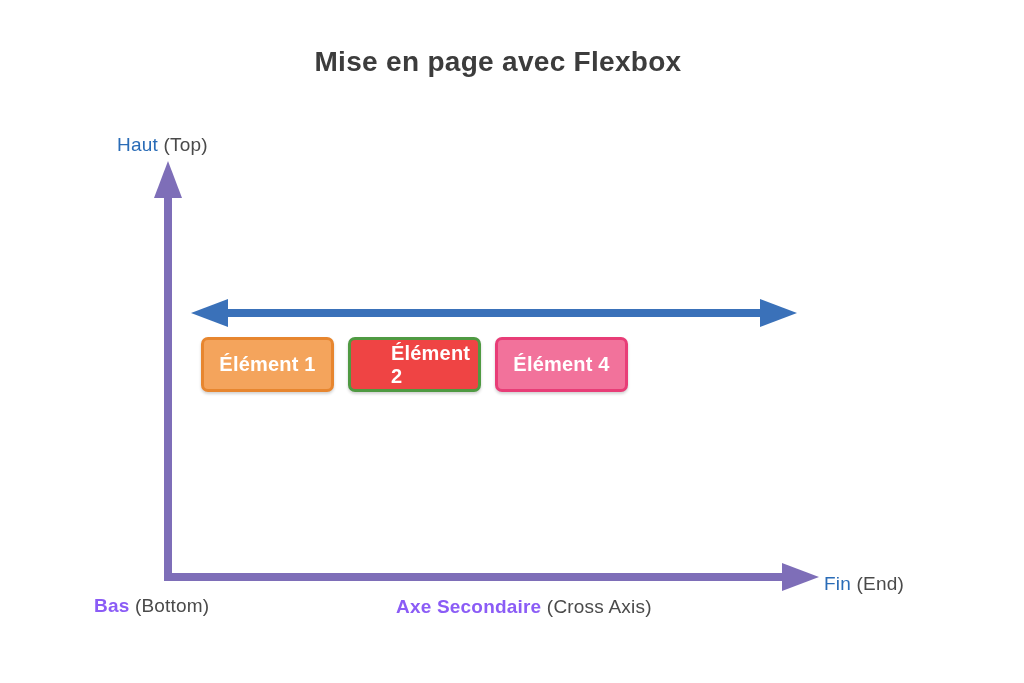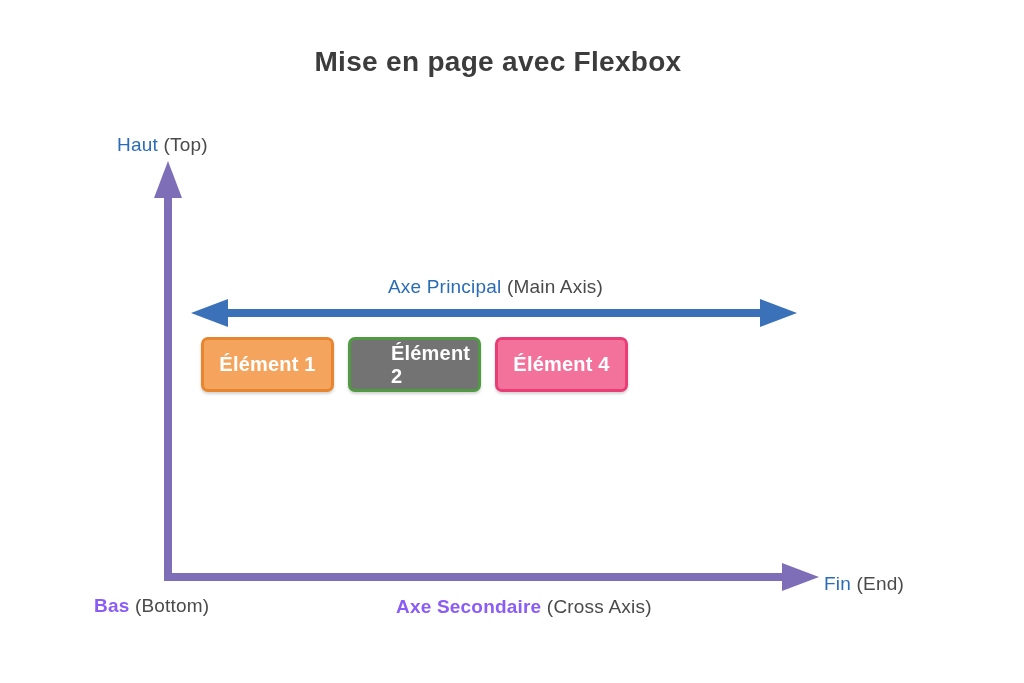--- a/index.html
+++ b/index.html
@@ -89,45 +89,41 @@
     </g>
   </svg>
 
   <div class="title">Mise en page avec Flexbox</div>
 
   <div class="label pos-haut">
     <span class="fr-blue">Haut</span>
     <span class="en-gray">(Top)</span>
   </div>
 
-  <div class="label pos-main-axis">
-    <span class="fr-blue">Axe Principal</span>
-    <span class="en-gray">(Main Axis)</span>
-  </div>
 
   <div class="label pos-fin">
     <span class="fr-blue">Fin</span>
     <span class="en-gray">(End)</span>
   </div>
 
   <div class="label pos-bas">
     <span class="fr-purple">Bas</span>
     <span class="en-gray">(Bottom)</span>
   </div>
 
   <div class="label pos-cross">
     <span class="fr-purple">Axe Secondaire</span>
     <span class="en-gray">(Cross Axis)</span>
   </div>
 
   <div class="elements-row">
     <div class="el-box" style="background-color: rgb(244, 164, 92); border-color: rgb(231, 134, 47);">
       <span>Élément 1</span>
     </div>
-    <div class="el-box" style="background-color: #737373; border-color: rgb(79, 154, 66); padding-left: 40px;">
+    <div class="el-box" style="background-color: #ef4444; border-color: rgb(79, 154, 66); padding-left: 40px;">
       <span>Élément 2</span>
     </div>
     <div class="el-box" style="background-color: rgb(242, 114, 155); border-color: rgb(232, 61, 119);">
       <span>Élément 4</span>
     </div>
   </div>
 
 </div>
 
 </body></html>

